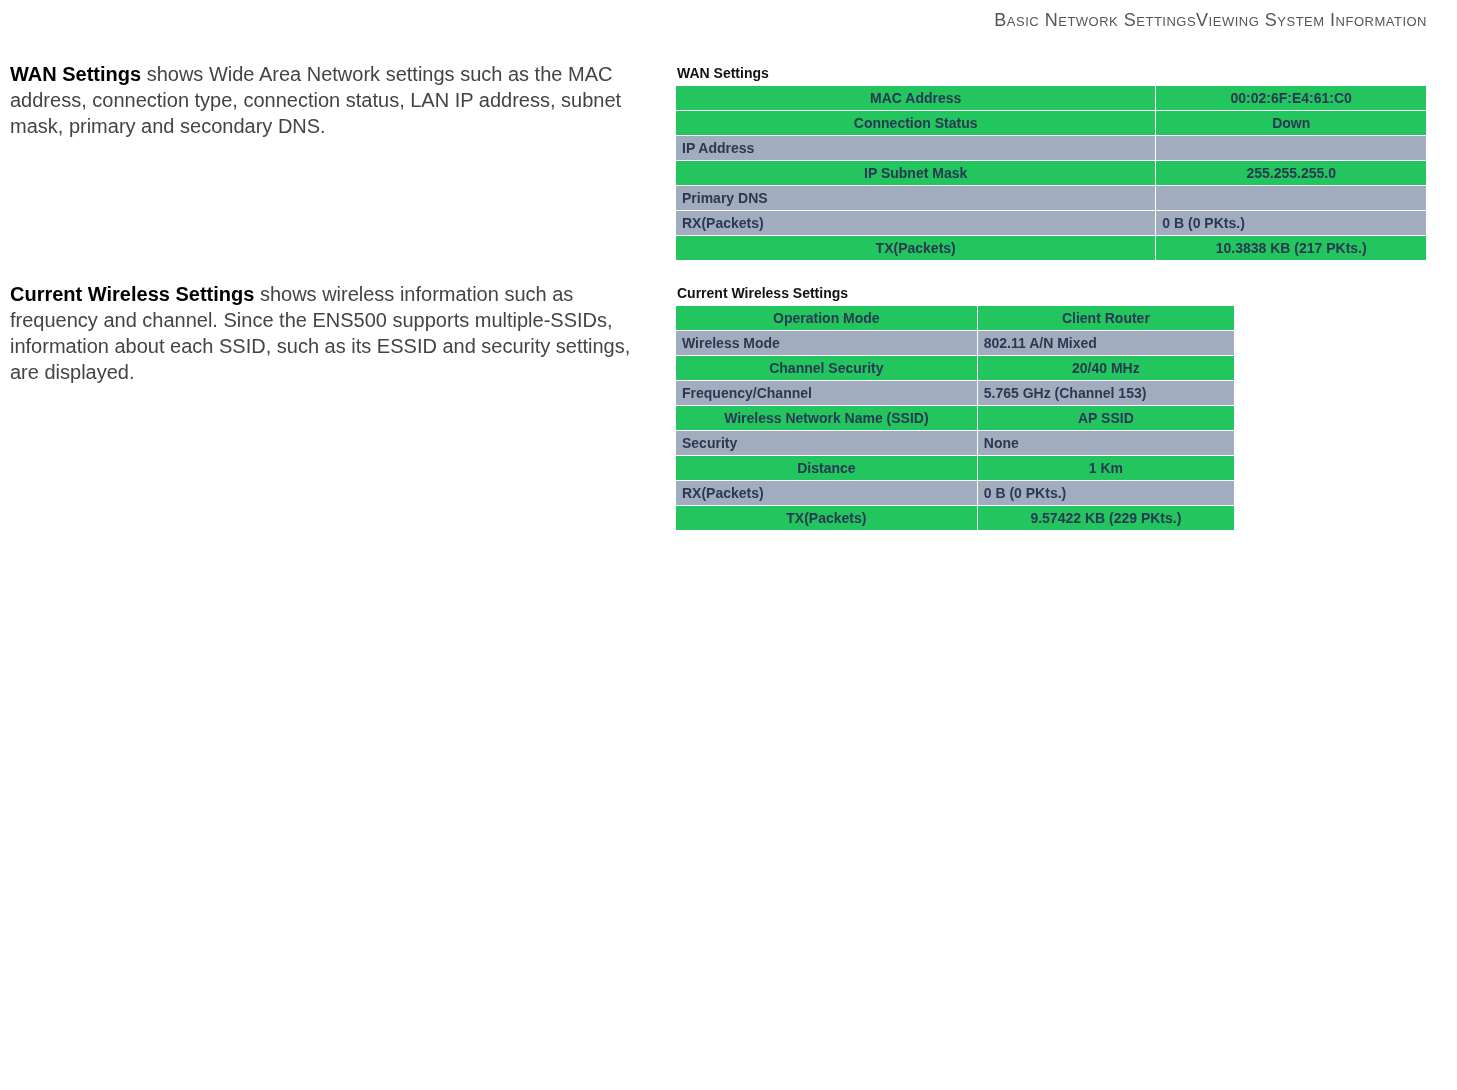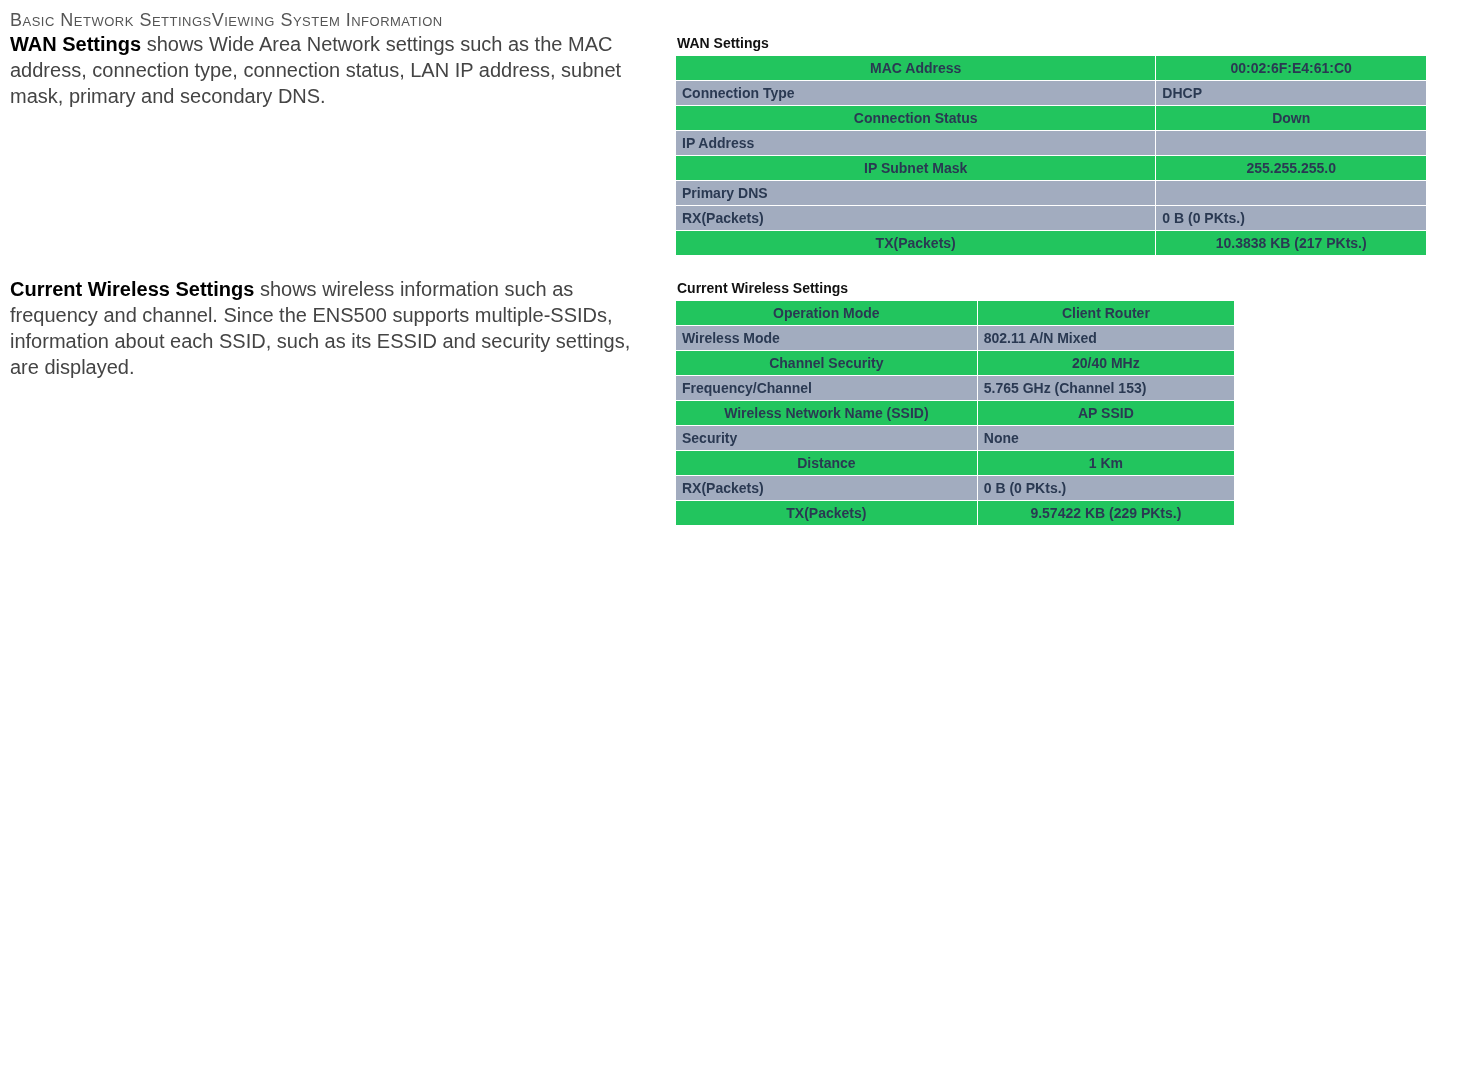--- a/index.html
+++ b/index.html
@@ -15,25 +15,26 @@
   }
   .page {
     padding: 10px 30px 40px 10px;
     box-sizing: border-box;
     height: 100%;
     display: flex;
     flex-direction: column;
   }
   .header-row {
     display: flex;
-    justify-content: flex-start;
+    justify-content: flex-end;
     font-variant: small-caps;
     font-size: 18px;
     color: #555;
     letter-spacing: 0.5px;
+    margin-bottom: 30px;
   }
   .header-left { }
   .header-right { }
 
   .content {
     flex: 1;
   }
 
   .section {
     display: flex;
@@ -114,24 +115,20 @@
         <table class="info wan">
           <colgroup>
               <col class="c1">
               <col class="c2">
             </colgroup>
           <tbody>
             <tr class="row-a">
                 <td>MAC Address</td>
                 <td>00:02:6F:E4:61:C0</td>
               </tr>
-            <tr class="row-b">
-                <td>Connection Type</td>
-                <td>DHCP</td>
-              </tr>
             <tr class="row-a">
                 <td>Connection Status</td>
                 <td>Down</td>
               </tr>
             <tr class="row-b">
                 <td>IP Address</td>
                 <td></td>
               </tr>
             <tr class="row-a">
                 <td>IP Subnet Mask</td>

